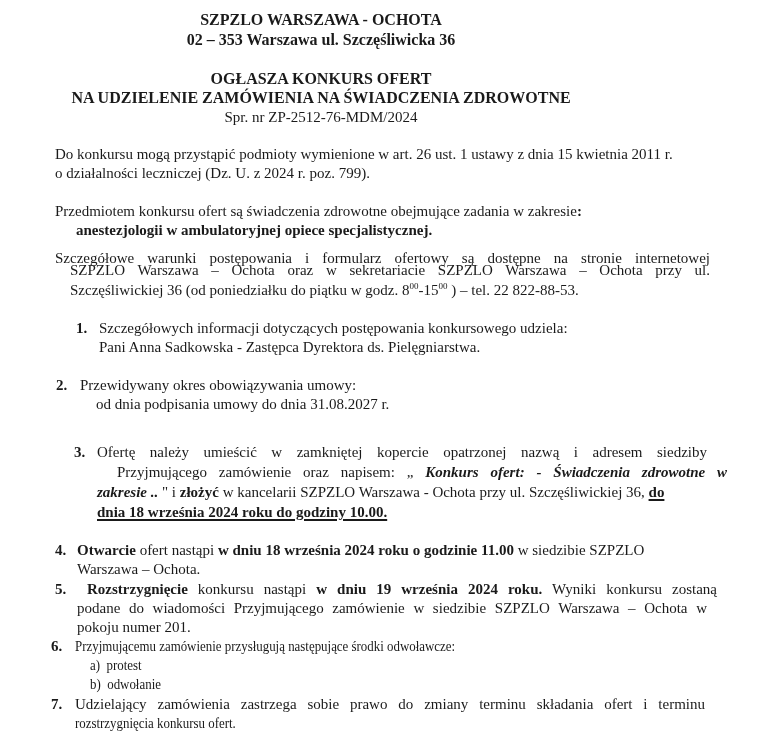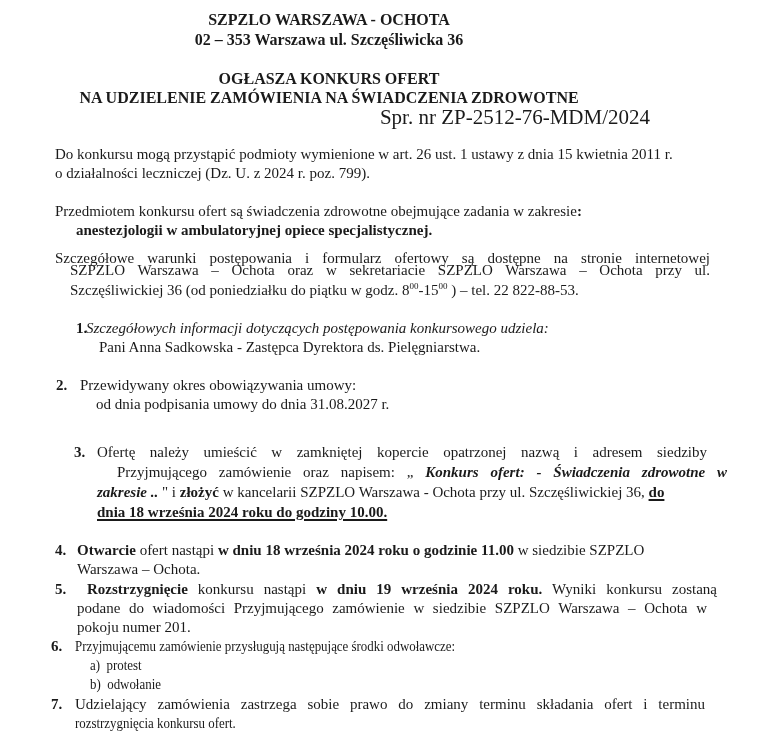--- a/index.html
+++ b/index.html
@@ -2,52 +2,52 @@
 <html><head>
   <meta charset="utf-8">
   <style>
     html, body { margin: 0; padding: 0; background: #ffffff; }
     body {
       width: 763px; height: 756px; overflow: hidden; position: relative;
       font-family: "Liberation Serif", "DejaVu Serif", serif;
       color: #1a1a1a; font-size: 15px; line-height: 20px;
     }
     .abs { position: absolute; white-space: nowrap; }
-    .center { left: 8px; width: 642px; text-align: center; }
+    .center { left: 0; width: 642px; text-align: center; }
     .b { font-weight: bold; }
     .bi { font-weight: bold; font-style: italic; }
     .u { text-decoration: underline; text-decoration-thickness: 1.5px; text-underline-offset: 2px; }
     .just { text-align: justify; text-align-last: justify; white-space: normal; }
     sup { font-size: 9px; line-height: 0; vertical-align: 6px; }
     .narrow { transform-origin: 0 0; transform: scaleX(0.86); }
   </style>
 </head>
 <body>
 
 <div class="abs center b" style="top:10px; font-size:16px;">SZPZLO WARSZAWA - OCHOTA</div>
 <div class="abs center b" style="top:30px; font-size:16px;">02 – 353 Warszawa ul. Szczęśliwicka 36</div>
 <div class="abs center b" style="top:69px; font-size:16px;">OGŁASZA KONKURS OFERT</div>
 <div class="abs center b" style="top:88px; font-size:16px;">NA UDZIELENIE ZAMÓWIENIA NA ŚWIADCZENIA ZDROWOTNE</div>
-<div class="abs center" style="top:107px; font-size:21px;text-align:right;">Spr. nr ZP-2512-76-MDM/2024</div>
+<div class="abs center" style="top:107px; font-size:15px;">Spr. nr ZP-2512-76-MDM/2024</div>
 
 <div class="abs" style="top:144px; left:55px;">Do konkursu mogą przystąpić podmioty wymienione w art. 26 ust. 1 ustawy z dnia 15 kwietnia 2011 r.</div>
 <div class="abs" style="top:163px; left:55px;">o działalności leczniczej (Dz. U. z 2024 r. poz. 799).</div>
 
 <div class="abs" style="top:201px; left:55px;">
   <span>Przedmiotem konkursu ofert są świadczenia zdrowotne obejmujące zadania w zakresie</span><span class="b">:</span>
 </div>
 <div class="abs b" style="top:220px; left:76px;">anestezjologii w ambulatoryjnej opiece specjalistycznej.</div>
 <div class="abs just" style="top:248px; left:55px; width:655px;">Szczegółowe warunki postępowania i formularz ofertowy są dostępne na stronie internetowej</div>
 <div class="abs just" style="top:260px; left:70px; width:640px;">SZPZLO Warszawa – Ochota oraz w sekretariacie SZPZLO Warszawa – Ochota przy ul.</div>
 <div class="abs" style="top:280px; left:70px;">
   <span>Szczęśliwickiej 36 (od poniedziałku do piątku w godz. 8</span><sup>00</sup><span>-15</span><sup>00</sup><span> ) – tel. 22 822-88-53.</span>
 </div>
 
 <div class="abs b" style="top:318px; left:76px;">1.</div>
-<div class="abs" style="top:318px; left:86px;font-style:italic;">Szczegółowych informacji dotyczących postępowania konkursowego udziela:</div>
+<div class="abs" style="top:318px; left:99px;">Szczegółowych informacji dotyczących postępowania konkursowego udziela:</div>
 <div class="abs" style="top:337px; left:99px;">Pani Anna Sadkowska -  Zastępca Dyrektora ds. Pielęgniarstwa.</div>
 
 <div class="abs b" style="top:375px; left:56px;">2.</div>
 <div class="abs" style="top:375px; left:80px;">Przewidywany okres obowiązywania umowy:</div>
 <div class="abs" style="top:394px; left:96px;">od dnia podpisania umowy do dnia 31.08.2027 r.</div>
 
 <div class="abs b" style="top:442px; left:74px;">3.</div>
 <div class="abs just" style="top:442px; left:97px; width:610px;">Ofertę należy umieścić w zamkniętej kopercie opatrzonej nazwą i adresem siedziby</div>
 <div class="abs just" style="top:462px; left:97px; width:610px;margin-left:20px;">
   <span>Przyjmującego zamówienie oraz napisem: „</span> <span class="bi">Konkurs ofert: - Świadczenia zdrowotne w</span>

